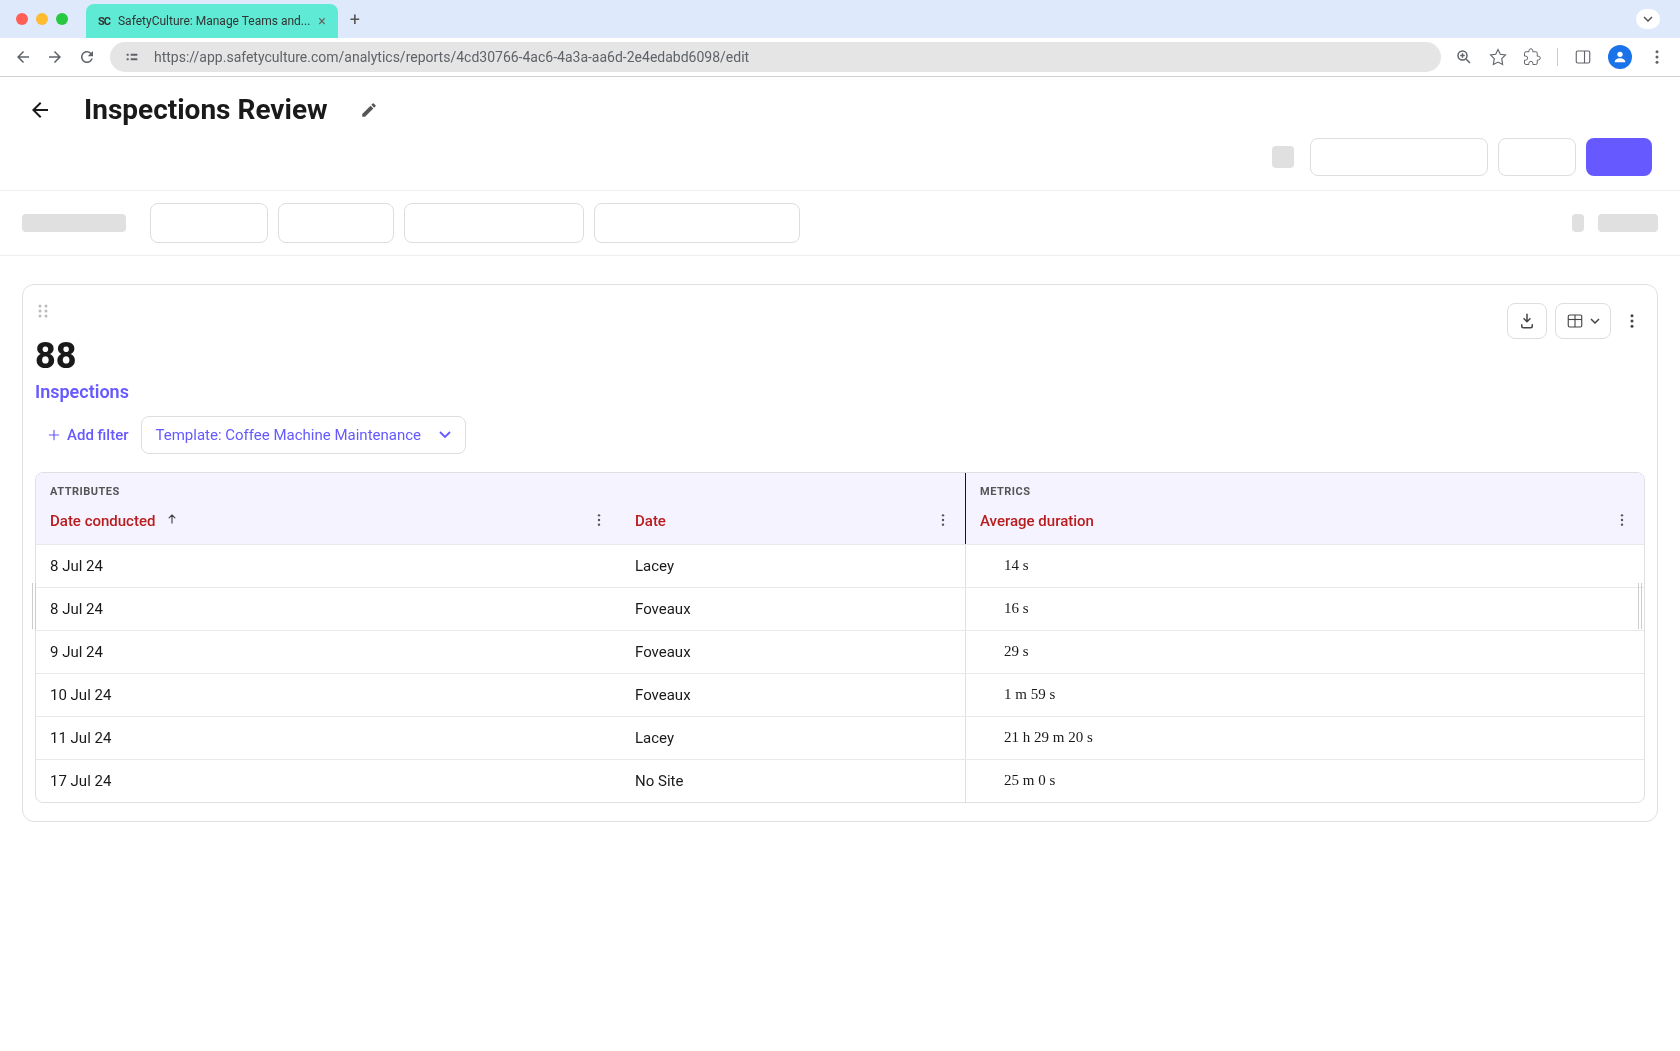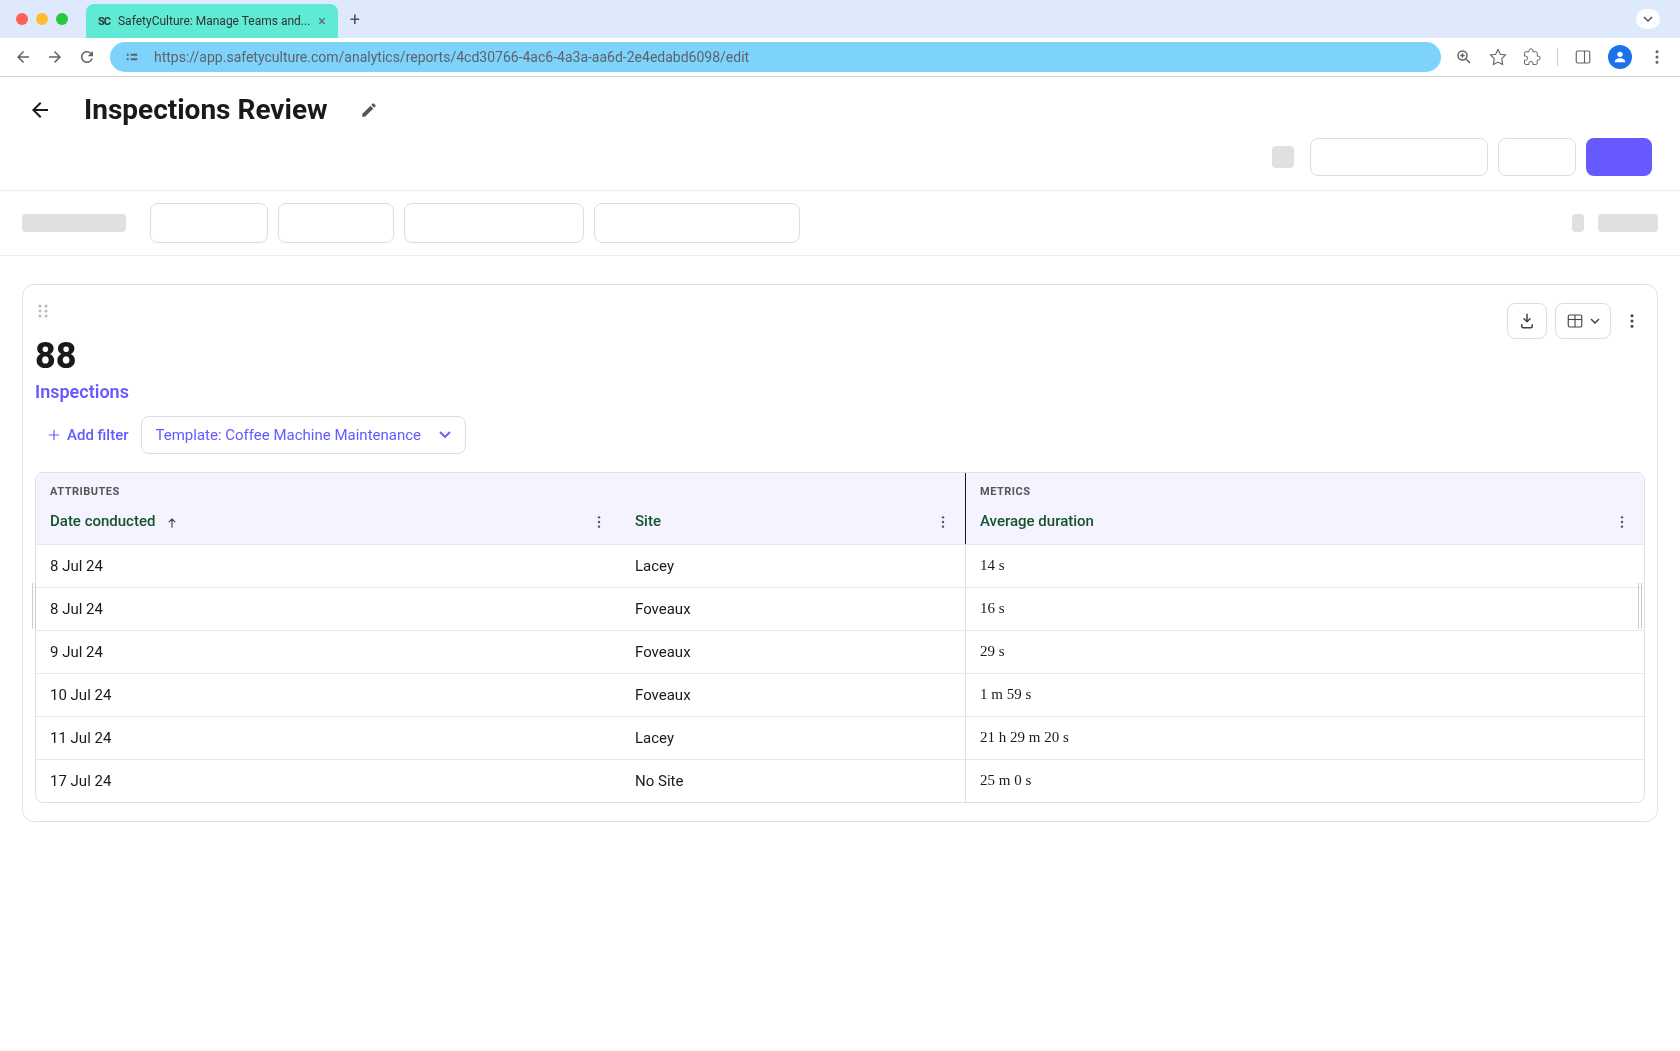--- a/index.html
+++ b/index.html
@@ -93,21 +93,21 @@
     }
     .nav-icon {
       color: #5f6368;
       display: flex;
       align-items: center;
       justify-content: center;
       cursor: pointer;
     }
     .url-input {
       flex: 1;
-      background: #7dd3fc;
+      background: #e5e5e5;
       border-radius: 18px;
       height: 30px;
       display: flex;
       align-items: center;
       padding: 0 14px;
       gap: 10px;
       color: #5f6368;
       font-size: 14px;
     }
     .url-text {
@@ -303,41 +303,42 @@
       font-weight: 700;
       letter-spacing: 0.5px;
       color: #555;
       padding: 12px 14px 4px;
     }
     .col-headers {
       display: flex;
     }
     .col-header {
       display: flex;
-      align-items: flex-end;
+      align-items: flex-start;
       padding: 10px 14px 14px;
       font-size: 15px;
-      color: #14532d;
+      color: #b91c1c;
       font-weight: 500;
       gap: 10px;
     }
     .col-date { flex: 0 0 585px; }
     .col-site { flex: 1; }
     .col-metric { flex: 1; }
     .col-menu {
       margin-left: auto;
       color: #555;
       cursor: pointer;
     }
     .sort-arrow {
       color: #444;
     }
     .table-body .data-row {
       display: flex;
       border-top: 1px solid #e9e9e9;
+      gap: 24px;
     }
     .data-row .attr-cells {
       flex: 0 0 930px;
       display: flex;
       border-right: 1px solid #e0e0e0;
     }
     .data-row .metric-cells {
       flex: 1;
       display: flex;
     }
@@ -566,21 +567,21 @@
               </span>
               <span class="col-menu">
                 <svg width="16" height="16" viewBox="0 0 24 24">
                     <circle cx="12" cy="5" r="1.8" fill="#555"></circle>
                     <circle cx="12" cy="12" r="1.8" fill="#555"></circle>
                     <circle cx="12" cy="19" r="1.8" fill="#555"></circle>
                   </svg>
               </span>
             </div>
             <div class="col-header col-site">
-              <span>Site</span>
+              <span>Date</span>
               <span class="col-menu">
                 <svg width="16" height="16" viewBox="0 0 24 24">
                     <circle cx="12" cy="5" r="1.8" fill="#555"></circle>
                     <circle cx="12" cy="12" r="1.8" fill="#555"></circle>
                     <circle cx="12" cy="19" r="1.8" fill="#555"></circle>
                   </svg>
               </span>
             </div>
           </div>
         </div>

